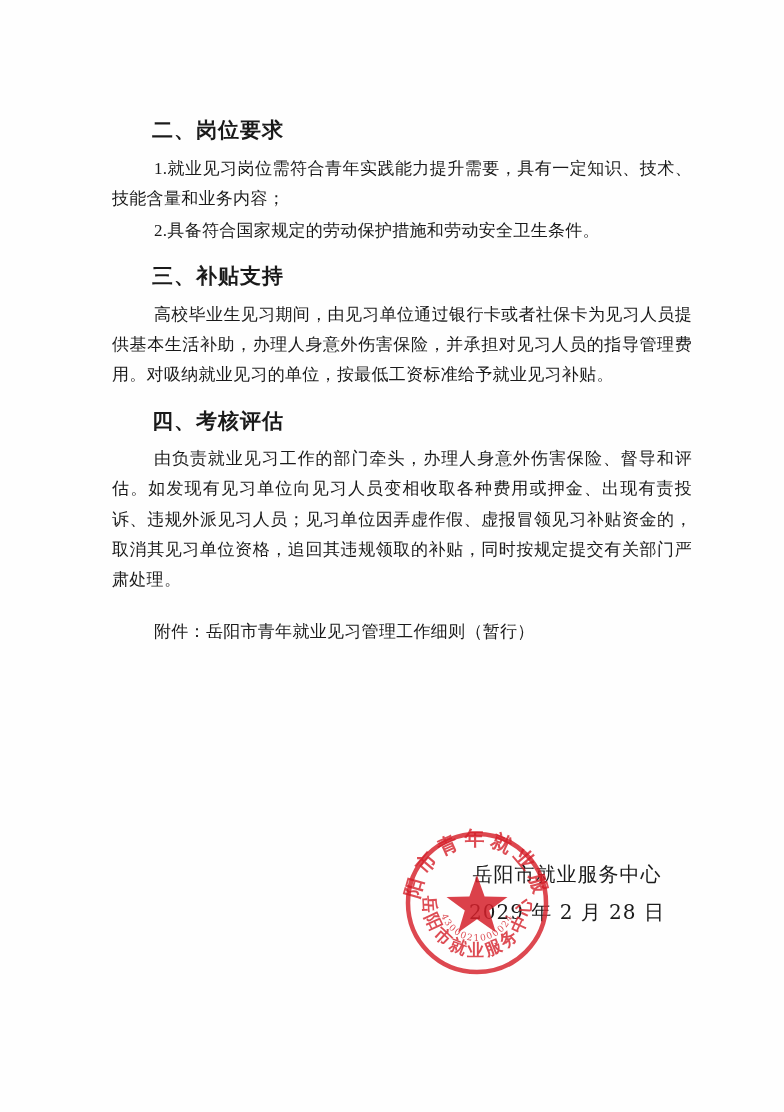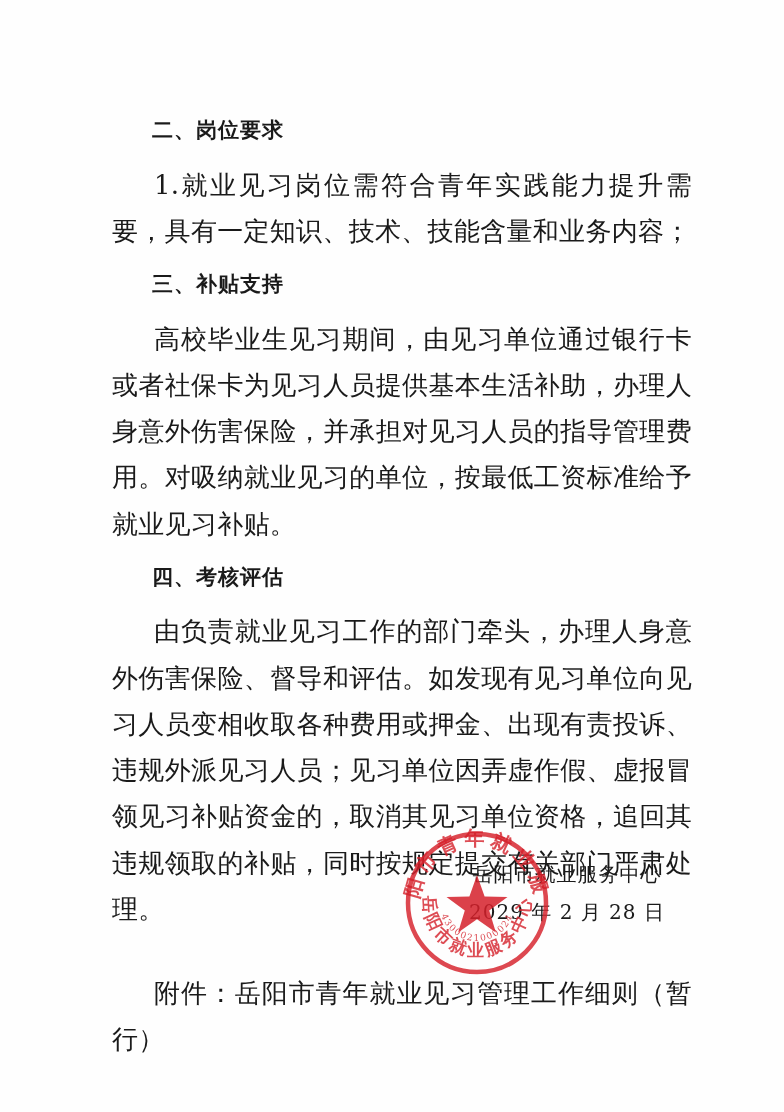--- a/index.html
+++ b/index.html
@@ -30,27 +30,28 @@
   }
   .heading {
     font-size: 21px;
     font-weight: bold;
     letter-spacing: 1px;
     margin: 14px 0 8px 0;
     text-indent: 40px;
     line-height: 1.5;
   }
   .para {
-    font-size: 26px;
+    font-size: 17px;
     line-height: 1.78;
-    margin: 16px 0 2px 0;
+    margin: 0 0 2px 0;
     text-indent: 42px;
     letter-spacing: 0.3px;
     text-align: justify;
     text-justify: inter-ideograph;
+    font-family: Liberation Serif, serif;
   }
   .para.tight {
     margin-top: 0;
   }
   .spacer-sm { height: 10px; }
 
   .signature {
     position: absolute;
     right: 92px;
     top: 855px;
@@ -79,20 +80,21 @@
 </style>
 </head>
 <body>
 
 <div class="page">
 
   <div class="content">
 
     <div class="heading">二、岗位要求</div>
     <div class="para">1.就业见习岗位需符合青年实践能力提升需要，具有一定知识、技术、技能含量和业务内容；</div>
+    <div class="para tight">2.具备符合国家规定的劳动保护措施和劳动安全卫生条件。</div>
 
     <div class="heading">三、补贴支持</div>
     <div class="para">高校毕业生见习期间，由见习单位通过银行卡或者社保卡为见习人员提供基本生活补助，办理人身意外伤害保险，并承担对见习人员的指导管理费用。对吸纳就业见习的单位，按最低工资标准给予就业见习补贴。</div>
 
     <div class="heading">四、考核评估</div>
     <div class="para">由负责就业见习工作的部门牵头，办理人身意外伤害保险、督导和评估。如发现有见习单位向见习人员变相收取各种费用或押金、出现有责投诉、违规外派见习人员；见习单位因弄虚作假、虚报冒领见习补贴资金的，取消其见习单位资格，追回其违规领取的补贴，同时按规定提交有关部门严肃处理。</div>
 
     <div class="spacer-sm"></div>
 
 

